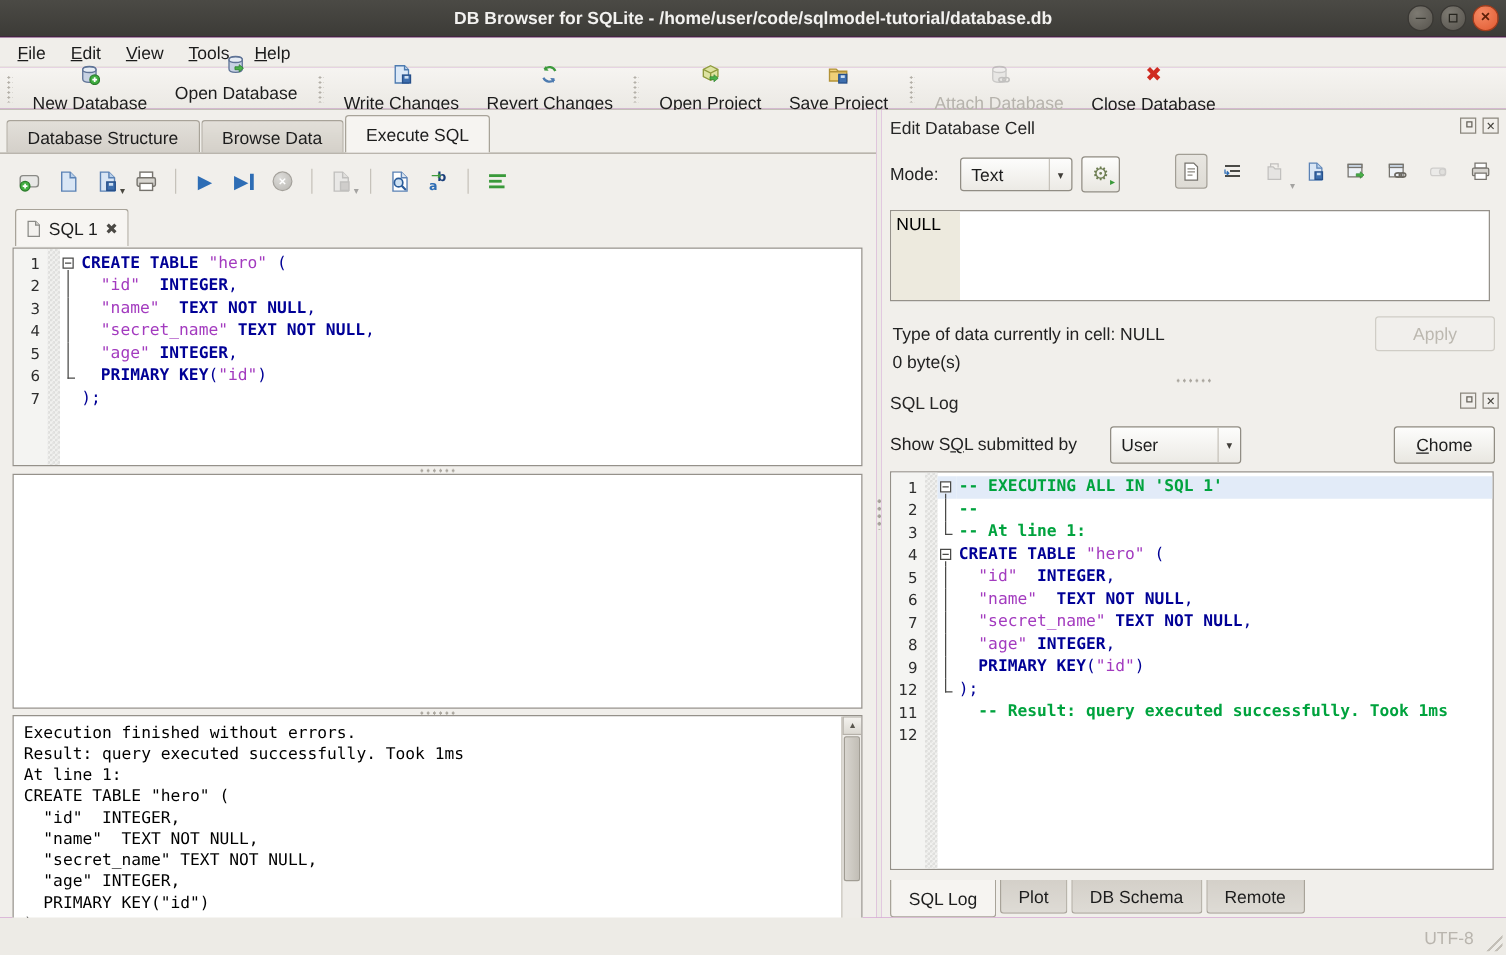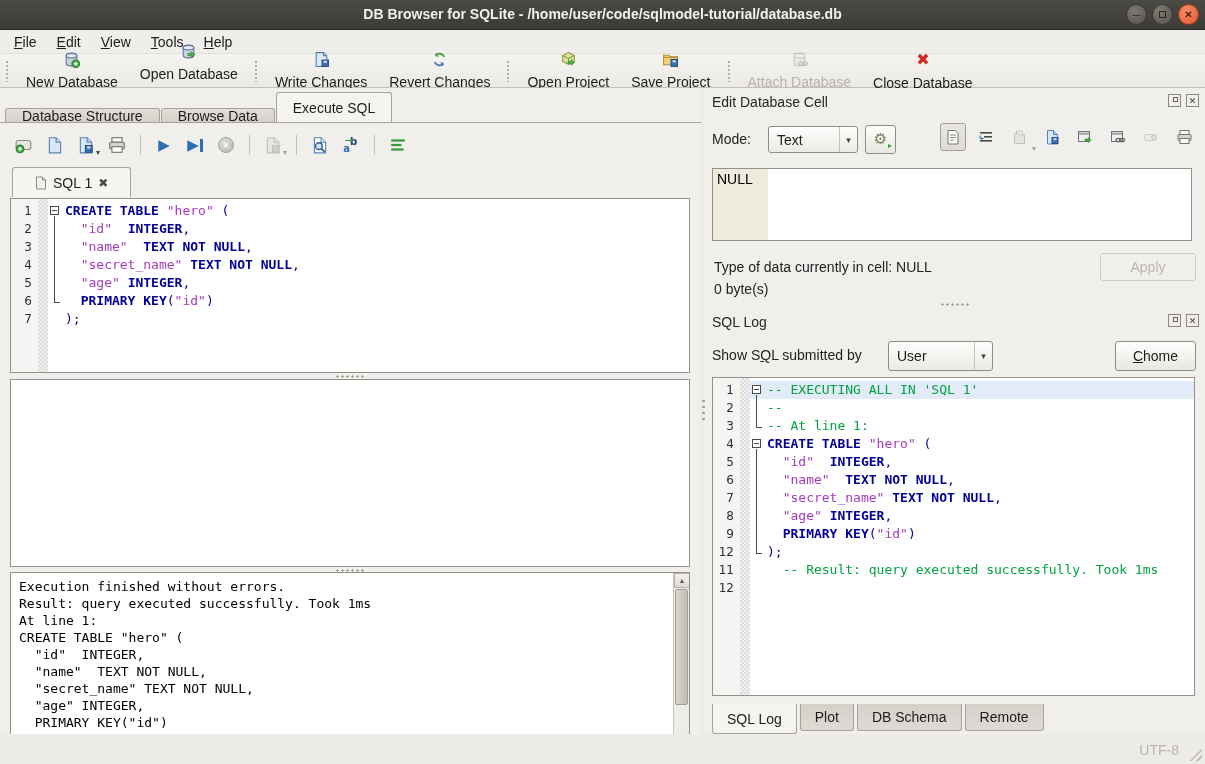--- a/index.html
+++ b/index.html
@@ -40,38 +40,38 @@
   
   .left { position:absolute; left:0; top:88px; width:701px; bottom:30px; background:#f1efeb; }
   .vsplit { position:absolute; left:701px; top:88px; width:4px; bottom:30px; background:#edebe6; display:flex; align-items:center; justify-content:center; }
   .vsplit .vdots { width:3px; height:26px; background-image:radial-gradient(circle,#a5a199 40%,transparent 45%); background-size:3px 6px; }
   .right { position:absolute; left:705px; top:88px; right:0; bottom:30px; background:#f1efeb; }
 
   
   .main-tabs { position:absolute; left:5px; top:4px; height:30px; display:flex; align-items:flex-end; }
   .mtab { font-size:14px; color:#1d1d1d; padding:0 16px; display:flex; align-items:center;
     border:1px solid #a8a399; border-bottom:none; border-radius:3px 3px 0 0;
-    background:linear-gradient(#e2dfd9,#d4d0c9); height:14px; margin-right:1px; }
+    background:linear-gradient(#e2dfd9,#d4d0c9); height:26px; margin-right:1px; }
   .mtab.active { background:#f6f4f1; height:30px; z-index:2; }
   .tab-underline { position:absolute; left:0; top:34px; width:701px; border-top:1px solid #a8a399; }
 
   
   .sql-toolbar { position:absolute; left:14px; top:40px; height:34px; display:flex; align-items:center; gap:11px; }
   .sicon { width:20px; height:20px; display:flex; align-items:center; justify-content:center; position:relative; }
   .s-sep { width:1px; height:20px; background:#c6c2ba; margin:0 2px; }
   .play-glyph { color:#2e6db5; font-size:15px; font-family:"DejaVu Sans",sans-serif; }
   .play-bar { width:3px; height:13px; background:#2e6db5; margin-left:1px; }
   .stop-circle { width:16px; height:16px; border-radius:50%; background:radial-gradient(circle at 35% 30%,#dddcd9,#b9b7b2);
     border:1px solid #a4a19b; color:#fff; font-size:8px; font-weight:bold; display:flex; align-items:center; justify-content:center; }
   .dis { opacity:.45; filter:grayscale(1); }
   .mini-caret { position:absolute; right:-4px; bottom:-2px; font-size:8px; color:#4a4840; }
 
   
   .sqltab-row { position:absolute; left:0; top:78px; width:701px; height:31px; }
-  .sql-tab { position:absolute; left:12px; top:1px; height:30px; padding:0 22px; display:flex; align-items:center; gap:6px;
+  .sql-tab { position:absolute; left:12px; top:1px; height:30px; padding:0 8px; display:flex; align-items:center; gap:6px;
     background:#f7f5f2; border:1px solid #a8a399; border-bottom:none; border-radius:3px 3px 0 0; font-size:14px; color:#1d1d1d; }
   .sqltab-close { font-size:12px; color:#4b4945; font-weight:bold; font-family:"DejaVu Sans",sans-serif; }
 
   
   .code-area { background:#fff; border:1px solid #95918a; overflow:hidden; position:relative; padding-top:3px; }
   .code-area::before { content:''; position:absolute; left:0; top:0; bottom:0; width:27px; background:#f4f4f2; z-index:0; }
   .code-area::after  { content:''; position:absolute; left:27px; top:0; bottom:0; width:10px; z-index:0;
     background-color:#f1f1ef;
     background-image:linear-gradient(45deg,#dddddb 25%,transparent 25%,transparent 75%,#dddddb 75%),
                      linear-gradient(45deg,#dddddb 25%,transparent 25%,transparent 75%,#dddddb 75%);
@@ -86,21 +86,21 @@
   .f-line::before { content:''; position:absolute; left:6px; top:0; bottom:0; border-left:1px solid #4a4a48; }
   .f-end::before { content:''; position:absolute; left:6px; top:0; height:10px; width:5px;
     border-left:1px solid #4a4a48; border-bottom:1px solid #4a4a48; }
   .f-open::after { content:''; position:absolute; left:6px; top:14px; bottom:0; border-left:1px solid #4a4a48; }
   .fbox { position:absolute; left:2px; top:4px; width:9px; height:9px; border:1px solid #4a4a48; background:#fff; }
   .fbox::before { content:''; position:absolute; left:1px; right:1px; top:3px; border-top:1px solid #4a4a48; }
   .codewrap { flex:1; white-space:pre; font:13px "DejaVu Sans Mono",monospace; line-height:18px; padding-left:2px; }
   .code-line.hl .codewrap, .code-line.hl .fold { background:#e2ebf8; }
   .tk-kw { color:#000096; font-weight:bold; }
   .tk-id { color:#a33bbf; }
-  .tk-cm { color:#00a33e; }
+  .tk-cm { color:#00a33e;font-weight:bold; }
   .tk-pl { color:#000096; }
 
   
   .hsplit { position:absolute; left:10px; right:11px; height:6px; display:flex; align-items:center; justify-content:center; }
   .hdots { width:30px; height:3px; background-image:radial-gradient(circle,#aaa69e 40%,transparent 45%); background-size:5px 3px; }
   #split1 { top:285px; } #split2 { top:479px; }
   .empty-pane { position:absolute; left:10px; top:291px; right:11px; height:188px; background:#fff; border:1px solid #95918a; }
   .results-pane { position:absolute; left:10px; top:484px; right:11px; height:202px; background:#fff; border:1px solid #95918a; overflow:hidden; }
   .results-pane pre { position:absolute; left:0; right:16px; top:0; bottom:0; padding:5px 8px;
     font:13px "DejaVu Sans Mono",monospace; line-height:17px; color:#000; white-space:pre; overflow:hidden; }

